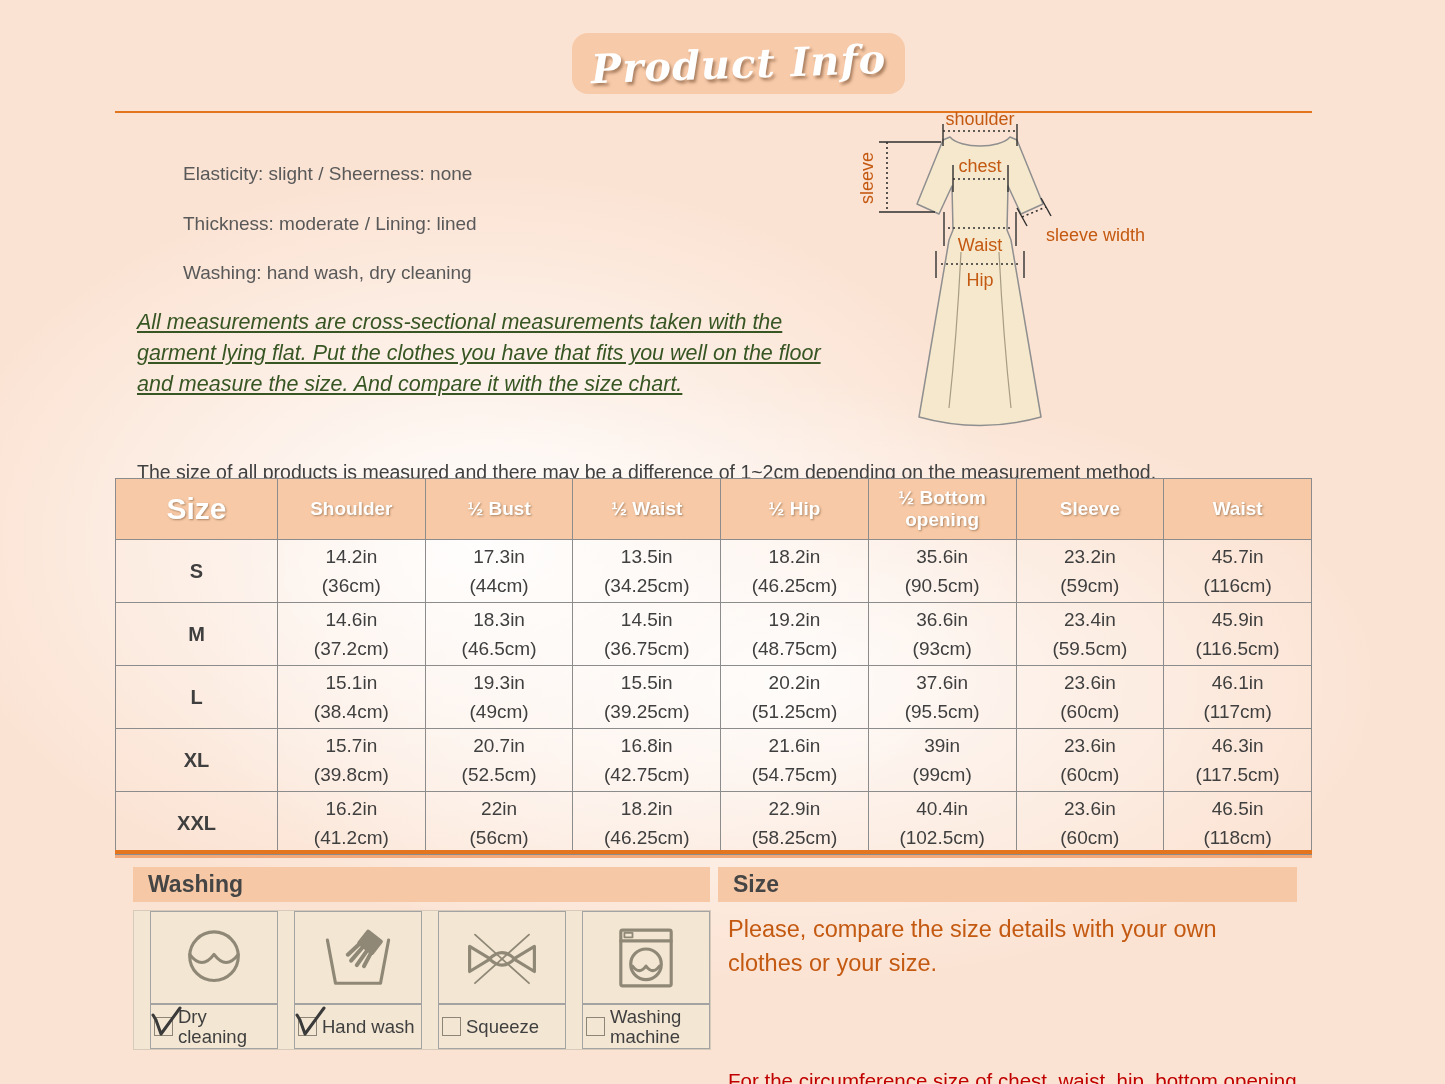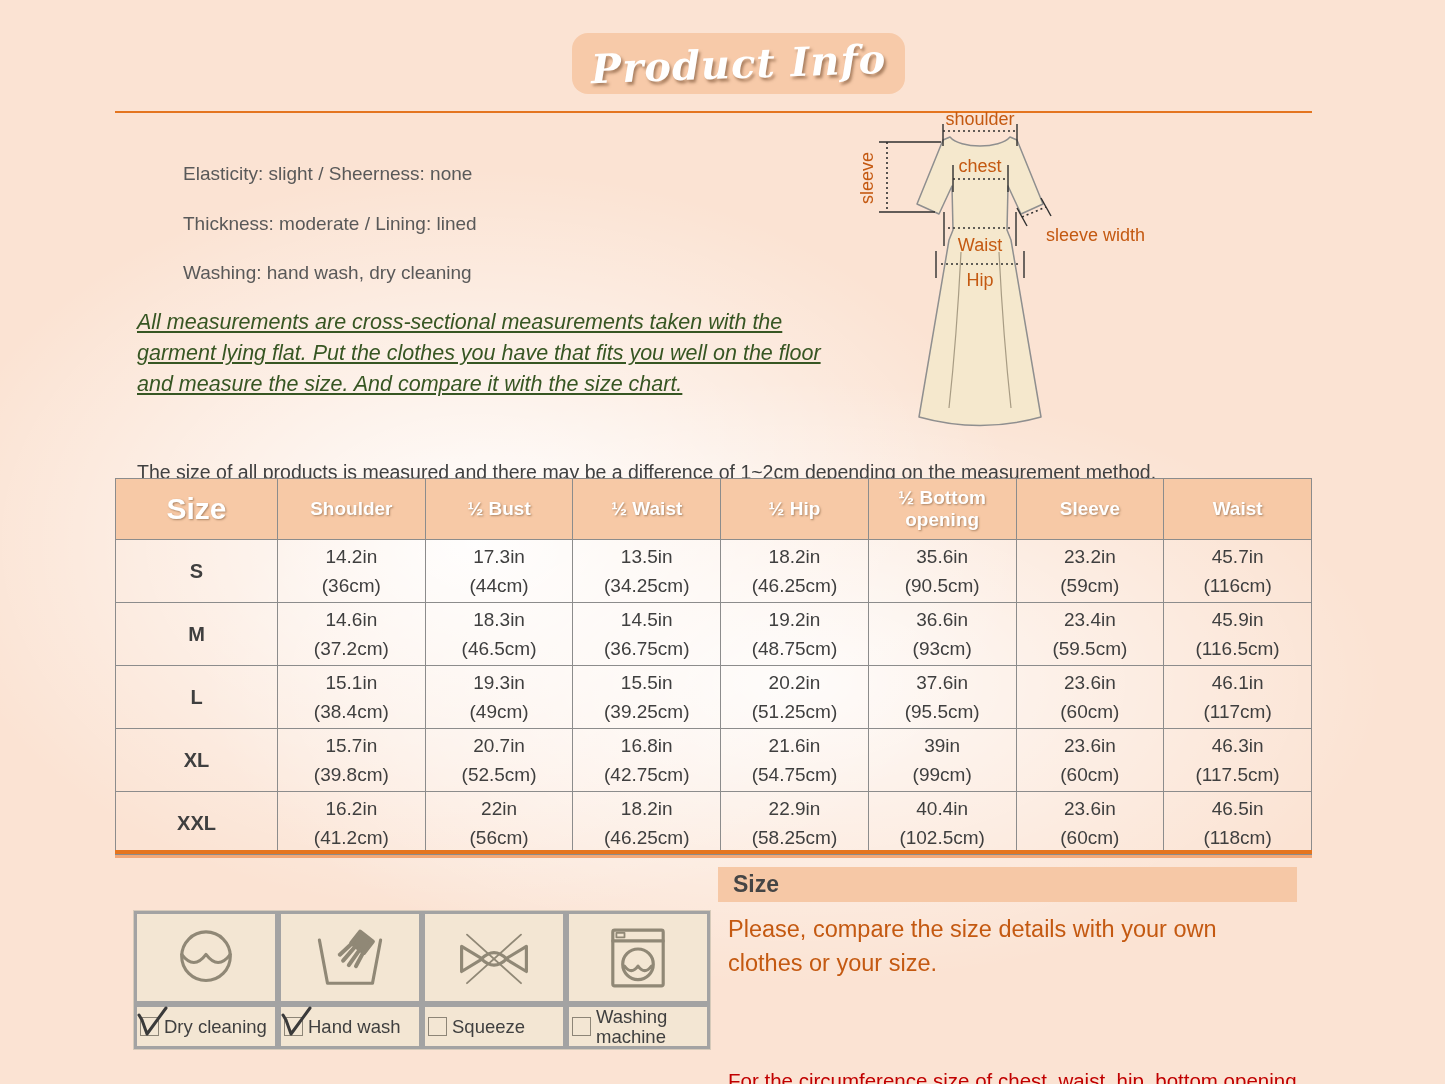--- a/index.html
+++ b/index.html
@@ -31,21 +31,21 @@
   .size-chart tbody td{height:60px;text-align:center;color:#3F3F3F;font-size:19px;line-height:29px;padding:1px 0;margin-top:29px;}
   .size-chart tbody td span{display:block;}
   .divider{position:absolute;left:115px;top:850px;width:1197px;height:8px;
     background:linear-gradient(#E4751F 0 4px, rgba(0,0,0,0) 4px 5.5px, #F2A878 5.5px 8px);}
   .section-bar{position:absolute;height:35px;background:#F6C8A6;display:flex;align-items:center;
     padding-left:15px;font-size:23px;font-weight:bold;color:#454545;box-sizing:border-box;}
   #washing-bar{left:133px;top:867px;width:577px;}
   #size-bar{left:718px;top:867px;width:579px;}
   .wash-grid{position:absolute;left:133px;top:910px;width:576px;display:grid;
     grid-template-columns:repeat(4,1fr);grid-template-rows:93px 45px;background:#F3E6D3;border:1px solid #D6CABA;}
-  .wash-cell{border:3px solid #a3a3a3;display:flex;align-items:center;justify-content:center;}
+  .wash-cell{border:1px solid #a3a3a3;display:flex;align-items:center;justify-content:center;margin-left:16px;}
   .wash-label{justify-content:flex-start;padding:0 3px;gap:5px;font-size:18.5px;color:#3F3F3F;line-height:20px;}
   .checkbox{width:19px;height:19px;border:1.5px solid #8D8577;flex:none;position:relative;box-sizing:border-box;}
   .checkbox svg{position:absolute;left:-4px;top:-14px;overflow:visible;}
   .compare-note{position:absolute;left:728px;top:912px;width:565px;font-size:23.5px;line-height:34px;color:#C45911;}
   .circ-note{position:absolute;left:728px;top:1036px;width:585px;font-size:20.5px;line-height:26px;color:#C00000;margin-top:32px;}
   .dress-svg{position:absolute;left:845px;top:112px;}
   .diag-label{fill:#C45911;font-family:"Liberation Sans",sans-serif;font-size:18px;}
   .diag-line{stroke:#2F2F2F;stroke-width:1.4;}
   .diag-dot{stroke:#2F2F2F;stroke-width:1.6;stroke-dasharray:2 3;fill:none;}
   .wash-ico{stroke:#908876;fill:none;stroke-width:3.5;stroke-linecap:round;stroke-linejoin:round;}
@@ -275,20 +275,23 @@
         <td>
             <span>46.5in</span>
             <span>(118cm)</span>
           </td>
       </tr>
     </tbody>
   </table>
 
   <div class="divider"></div>
 
+  <div class="section-bar" id="washing-bar">
+    <span>Washing</span>
+  </div>
   <div class="wash-grid">
     <div class="wash-cell">
       <svg width="72" height="72" viewBox="-40 -40 80 80" class="wash-ico">
         <circle cx="0" cy="-2" r="27"></circle>
         <path d="M-27,-4 Q-13.5,14 0,-4 Q13.5,14 27,-4"></path>
       </svg>
     </div>
     <div class="wash-cell">
       <svg width="72" height="72" viewBox="-40 -40 80 80" class="wash-ico">
         <path d="M-34,-20 L-25,28 L25,28 L34,-20"></path>

